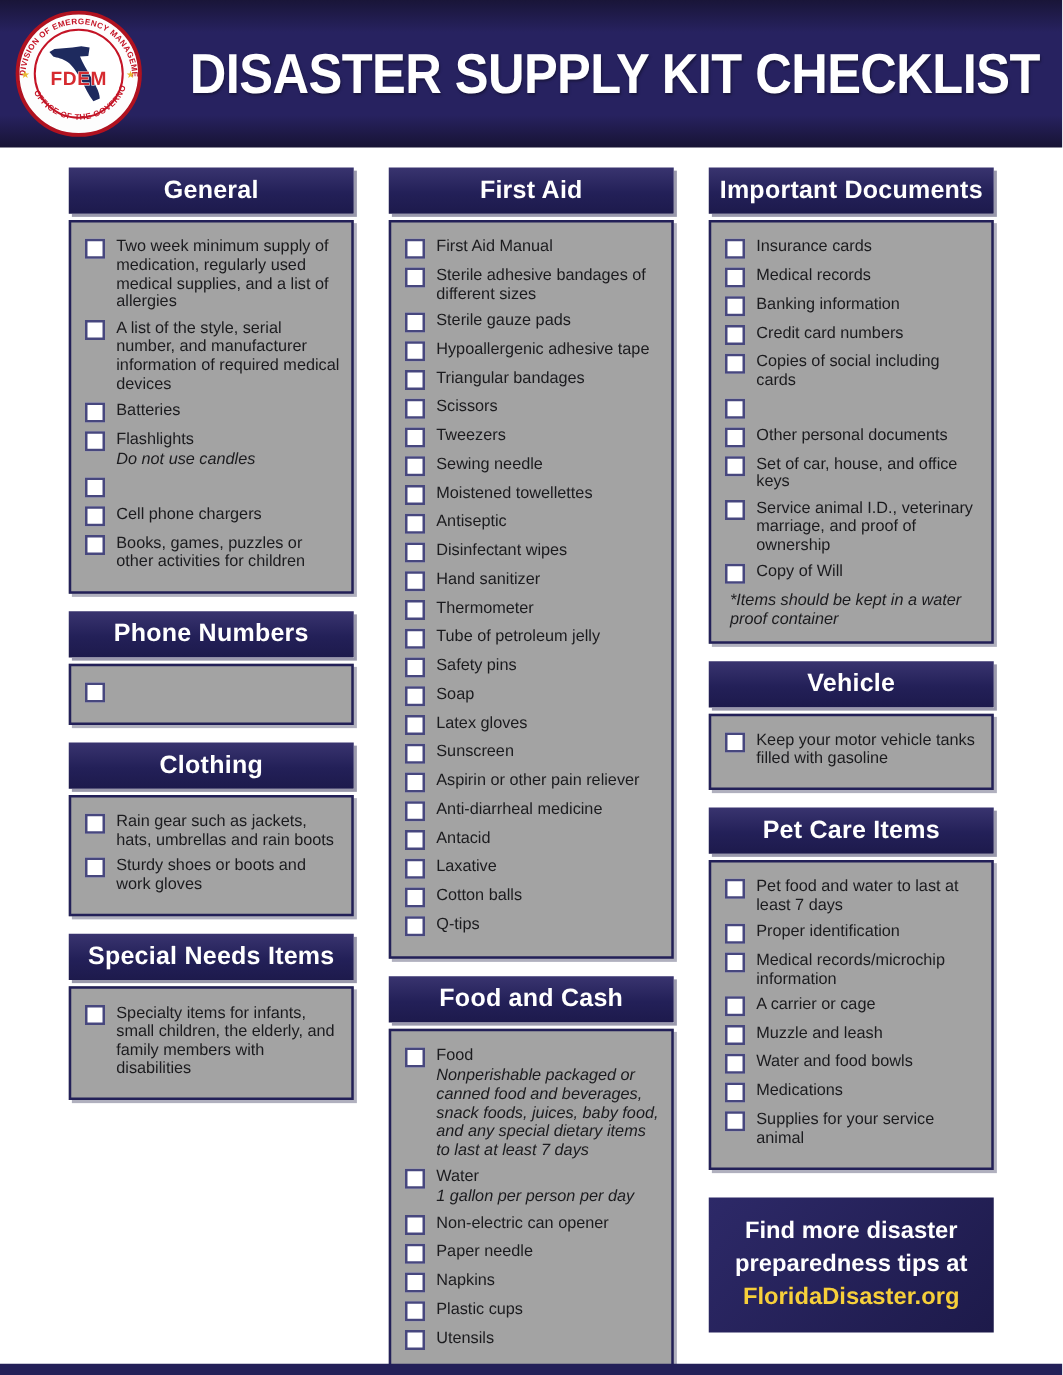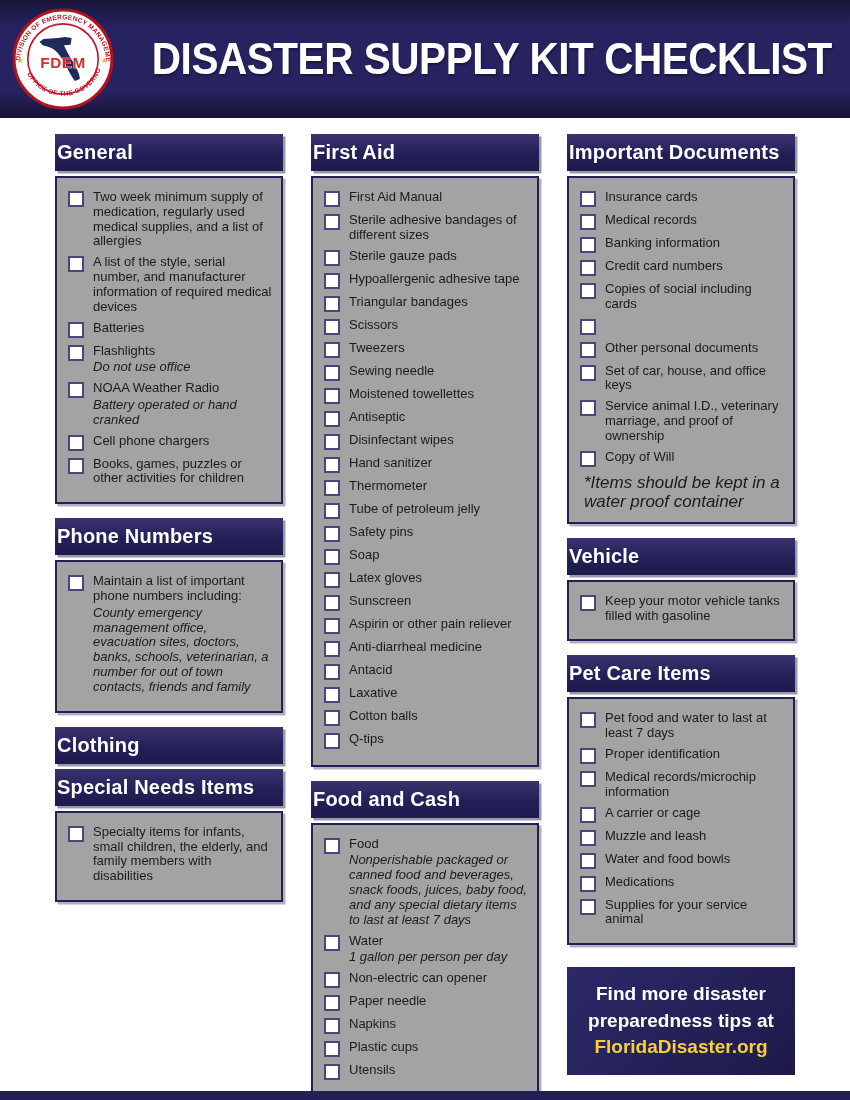--- a/index.html
+++ b/index.html
@@ -14,35 +14,35 @@
   .hdr-title-wrap{flex:1;text-align:center;overflow:visible;}
   .hdr-title{display:inline-block;color:#fff;font-weight:bold;font-size:45px;
              letter-spacing:-0.5px;transform:scaleX(0.9);transform-origin:center;
              white-space:nowrap;text-shadow:1px 2px 2px rgba(0,0,0,0.35);}
 
   
   .content{position:absolute;top:134px;left:55px;right:55px;display:flex;gap:28px;}
   .col{flex:1;min-width:0;display:flex;flex-direction:column;}
 
   .section-header{background:linear-gradient(180deg,#39346f 0%,#232058 55%,#1d1a4c 100%);
-       color:#fff;font-weight:bold;font-size:20px;text-align:left;
+       color:#fff;font-weight:bold;font-size:20px;text-align:center;
        padding:7px 2px;box-shadow:2.5px 2.5px 0 rgba(30,28,70,0.45);
        margin-bottom:5px;letter-spacing:0.2px;}
   .section-box{border:2.5px solid #232058;background:#a3a3a3;
        box-shadow:2.5px 2.5px 0 rgba(30,28,70,0.35);
        padding:12px 8px 10px 11px;margin-bottom:14px;}
 
   .item{display:flex;align-items:flex-start;margin-bottom:6px;
         font-size:13px;line-height:1.14;color:#1b1b1e;}
   .cb{flex:0 0 12px;width:12px;height:12px;border:2px solid #47477e;
       margin-right:9px;margin-top:1px;background:#fff;}
   .item-text{min-width:0;}
   .item-label{}
   .item-note{font-style:italic;margin-top:2px;}
-  .footnote{font-style:italic;font-size:17px;color:#1b1b1e;
+  .footnote{font-style:italic;font-size:13px;color:#1b1b1e;
             margin-top:6px;padding-left:4px;line-height:1.15;}
 
   
   .promo{background:linear-gradient(135deg,#2d2968 0%,#1d1a4a 100%);
          text-align:center;color:#fff;font-weight:bold;font-size:19px;
          line-height:1.4;padding:14px 8px;margin-top:8px;}
   .promo-link{color:#f6cf3a;cursor:pointer;}
 
   .bottom-strip{position:absolute;left:0;right:0;bottom:0;height:9px;background:#232058;}
 </style>
@@ -98,54 +98,60 @@
           <div class="item">
             <span class="cb"></span>
             <div class="item-text">
               <div class="item-label">Batteries</div>
             </div>
           </div>
           <div class="item">
             <span class="cb"></span>
             <div class="item-text">
               <div class="item-label">Flashlights</div>
-              <div class="item-note">Do not use office</div>
-            </div>
-          </div>
-          <div class="item">
-            <span class="cb"></span>
-            <div class="item-text">
-              <div class="item-label">NOAA Weather Radio</div>
-              <div class="item-note">Battery operated or hand cranked</div>
-            </div>
+              <div class="item-note">Do not use candles</div>
+            </div>
+          </div>
+          <div class="item">
+            <span class="cb"></span>
           </div>
           <div class="item">
             <span class="cb"></span>
             <div class="item-text">
               <div class="item-label">Cell phone chargers</div>
             </div>
           </div>
           <div class="item">
             <span class="cb"></span>
             <div class="item-text">
               <div class="item-label">Books, games, puzzles or other activities for children</div>
             </div>
           </div>
         </div>
         <div class="section-header">Phone Numbers</div>
         <div class="section-box">
           <div class="item">
             <span class="cb"></span>
-            <div class="item-text">
-              <div class="item-label">Maintain a list of important phone numbers including:</div>
-              <div class="item-note">County emergency management office, evacuation sites, doctors, banks, schools, veterinarian, a number for out of town contacts, friends and family</div>
-            </div>
           </div>
         </div>
         <div class="section-header">Clothing</div>
+        <div class="section-box">
+          <div class="item">
+            <span class="cb"></span>
+            <div class="item-text">
+              <div class="item-label">Rain gear such as jackets, hats, umbrellas and rain boots</div>
+            </div>
+          </div>
+          <div class="item">
+            <span class="cb"></span>
+            <div class="item-text">
+              <div class="item-label">Sturdy shoes or boots and work gloves</div>
+            </div>
+          </div>
+        </div>
         <div class="section-header">Special Needs Items</div>
         <div class="section-box">
           <div class="item">
             <span class="cb"></span>
             <div class="item-text">
               <div class="item-label">Specialty items for infants, small children, the elderly, and family members with disabilities</div>
             </div>
           </div>
         </div>
       </div>

